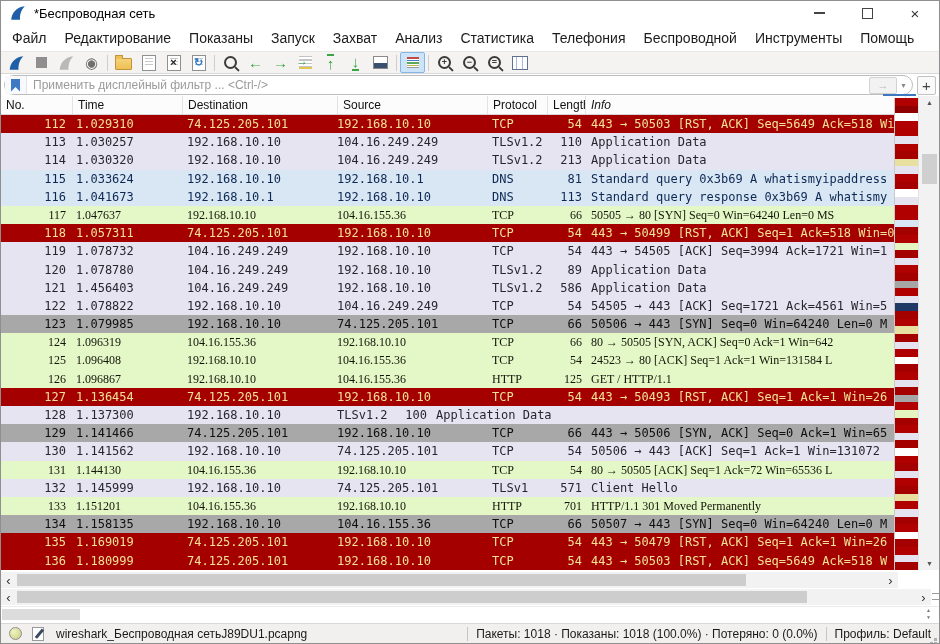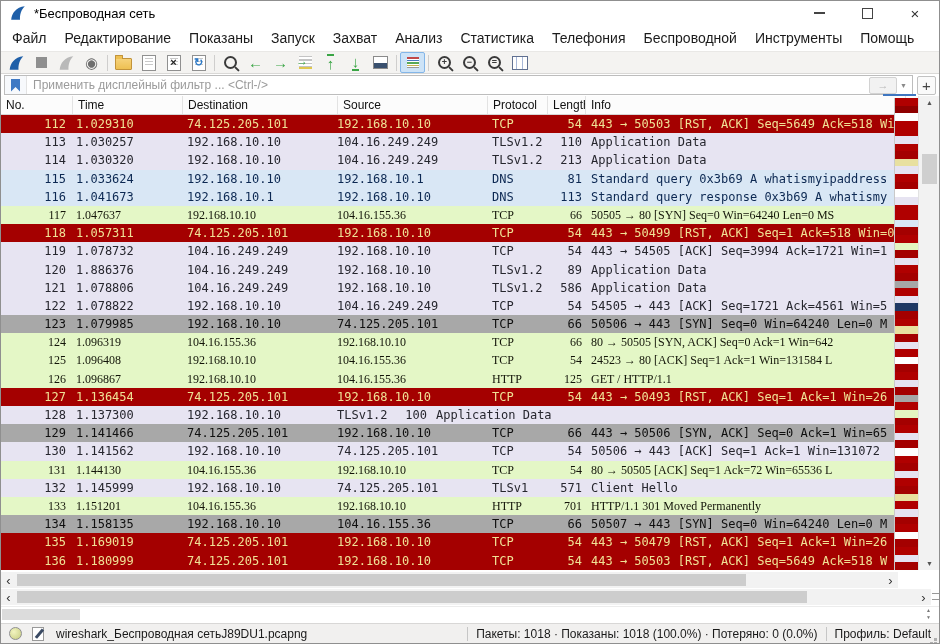--- a/index.html
+++ b/index.html
@@ -55,40 +55,40 @@
     background:linear-gradient(180deg,#fff 0 6px,#39506e 6px 11px);}
   .stripesic{width:12px;height:11px;display:inline-block;border:0;
     background:repeating-linear-gradient(180deg,#c04848 0 1.5px,#fff 1.5px 2.5px,#4878c0 2.5px 4px,
       #fff 4px 5px,#58a858 5px 6.5px,#fff 6.5px 7.5px,#c8b050 7.5px 9px,#fff 9px 10px,#9a9a9a 10px 11px);}
   .colsic{width:14px;height:12px;border:1px solid #607090;display:inline-block;
     background:linear-gradient(90deg,#fff 0 3px,#a8b8d8 3px 4.5px,#fff 4.5px 9px,#a8b8d8 9px 10.5px,#fff 10.5px 14px);}
 
   
   .filterbar{position:absolute;top:73px;left:0;right:0;height:22px;background:#fff;display:flex;
     align-items:center;padding:0 3px;box-sizing:border-box;}
-  .filter-input{flex:1;height:20px;border:1px solid #bdbdbd;border-radius:0;display:flex;
+  .filter-input{flex:1;height:20px;border:1px solid #bdbdbd;border-radius:10px;display:flex;
     align-items:center;background:#fff;box-sizing:border-box;}
   .bookmark-box{width:21px;height:18px;display:flex;align-items:center;justify-content:center;
     border-right:1px solid #e3e3e3;background:#f7f9fc;}
   .bookmark{width:9px;height:13px;background:#3e79c4;clip-path:polygon(0 0,100% 0,100% 100%,50% 65%,0 100%);}
   .placeholder{color:#9b9b9b;font-size:12px;margin-left:6px;white-space:nowrap;}
   .apply-btn{margin-left:auto;width:26px;height:15px;border:1px solid #d2d2d2;border-radius:2px;
     background:#f2f2f2;color:#b8b8b8;text-align:center;font-weight:bold;font-size:11px;line-height:14px;}
   .caret{color:#8a8a8a;font-size:7px;margin:0 5px 0 3px;}
   .plus-btn{width:19px;height:19px;border:1px solid #c2c2c2;border-radius:2px;margin-left:4px;display:flex;
     align-items:center;justify-content:center;font-size:15px;color:#444;background:#fafafa;box-sizing:border-box;}
   .filter-accent{position:absolute;top:93px;left:882px;width:33px;height:2px;background:#3f76c0;}
 
   
   .plheader{position:absolute;top:95px;left:0;width:940px;height:19px;background:#fcfcfc;
     border-bottom:1px solid #d6d6d6;display:flex;font-size:12px;color:#111;box-sizing:border-box;}
   .hcell{border-right:1px solid #e3e3e3;padding-left:5px;box-sizing:border-box;line-height:18px;
     white-space:nowrap;overflow:hidden;flex:none;}
   .hc0{width:72px;}.hc1{width:110px;}.hc2{width:150px;}.hc3{width:155px;}
-  .hc4{width:60px;}.hc5{width:38px;}.hc6{width:320px;}
+  .hc4{width:60px;}.hc5{width:38px;}.hc6{width:320px;font-style:italic;}
   .rows{position:absolute;top:114px;left:0;width:893px;height:455px;overflow:hidden;background:#fff;}
   .prow{display:flex;height:18.2px;line-height:18.2px;font-family:"DejaVu Sans Mono",monospace;
     font-size:12px;white-space:nowrap;overflow:hidden;}
   .cell{overflow:hidden;flex:none;box-sizing:border-box;}
   .c-no{width:72px;text-align:right;padding-right:7px;}
   .c-time{width:110px;padding-left:3px;}
   .c-src{width:150px;padding-left:4px;}
   .c-dst{width:155px;padding-left:4px;}
   .c-proto{width:60px;padding-left:4px;}
   .c-len{width:38px;text-align:right;padding-right:4px;}
@@ -355,30 +355,30 @@
         <span class="cell c-no">119</span>
         <span class="cell c-time">1.078732</span>
         <span class="cell c-src">104.16.249.249</span>
         <span class="cell c-dst">192.168.10.10</span>
         <span class="cell c-proto">TCP</span>
         <span class="cell c-len">54</span>
         <span class="cell c-info">443 → 54505 [ACK] Seq=3994 Ack=1721 Win=1</span>
       </div>
       <div class="prow r-tcp">
         <span class="cell c-no">120</span>
-        <span class="cell c-time">1.886376</span>
+        <span class="cell c-time">1.078780</span>
         <span class="cell c-src">104.16.249.249</span>
         <span class="cell c-dst">192.168.10.10</span>
         <span class="cell c-proto">TLSv1.2</span>
         <span class="cell c-len">89</span>
         <span class="cell c-info">Application Data</span>
       </div>
       <div class="prow r-tcp">
         <span class="cell c-no">121</span>
-        <span class="cell c-time">1.078806</span>
+        <span class="cell c-time">1.456403</span>
         <span class="cell c-src">104.16.249.249</span>
         <span class="cell c-dst">192.168.10.10</span>
         <span class="cell c-proto">TLSv1.2</span>
         <span class="cell c-len">586</span>
         <span class="cell c-info">Application Data</span>
       </div>
       <div class="prow r-tcp">
         <span class="cell c-no">122</span>
         <span class="cell c-time">1.078822</span>
         <span class="cell c-src">192.168.10.10</span>

